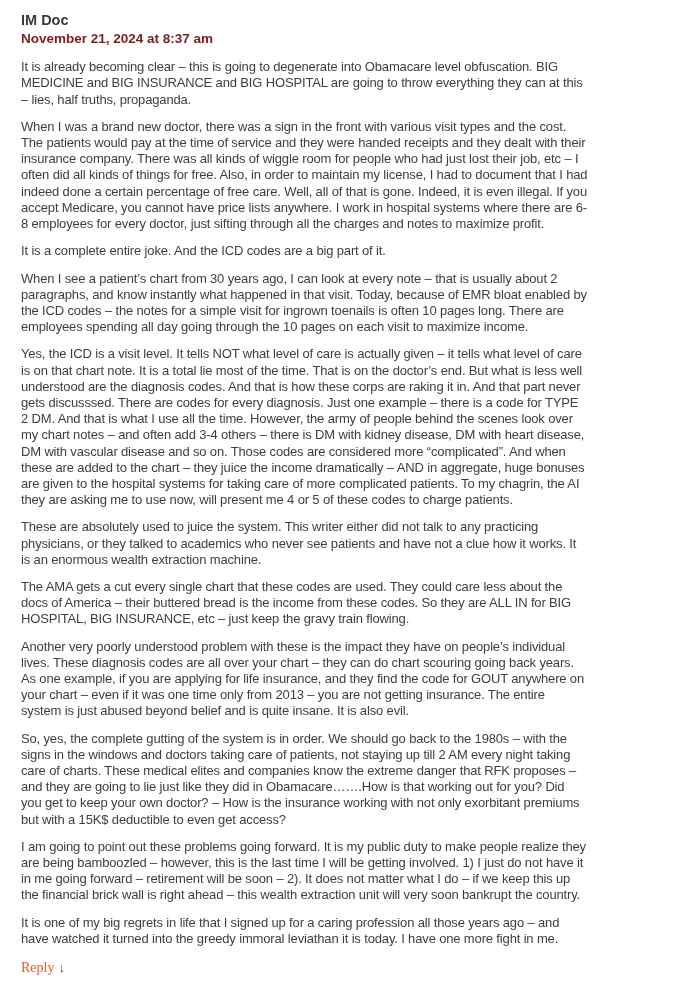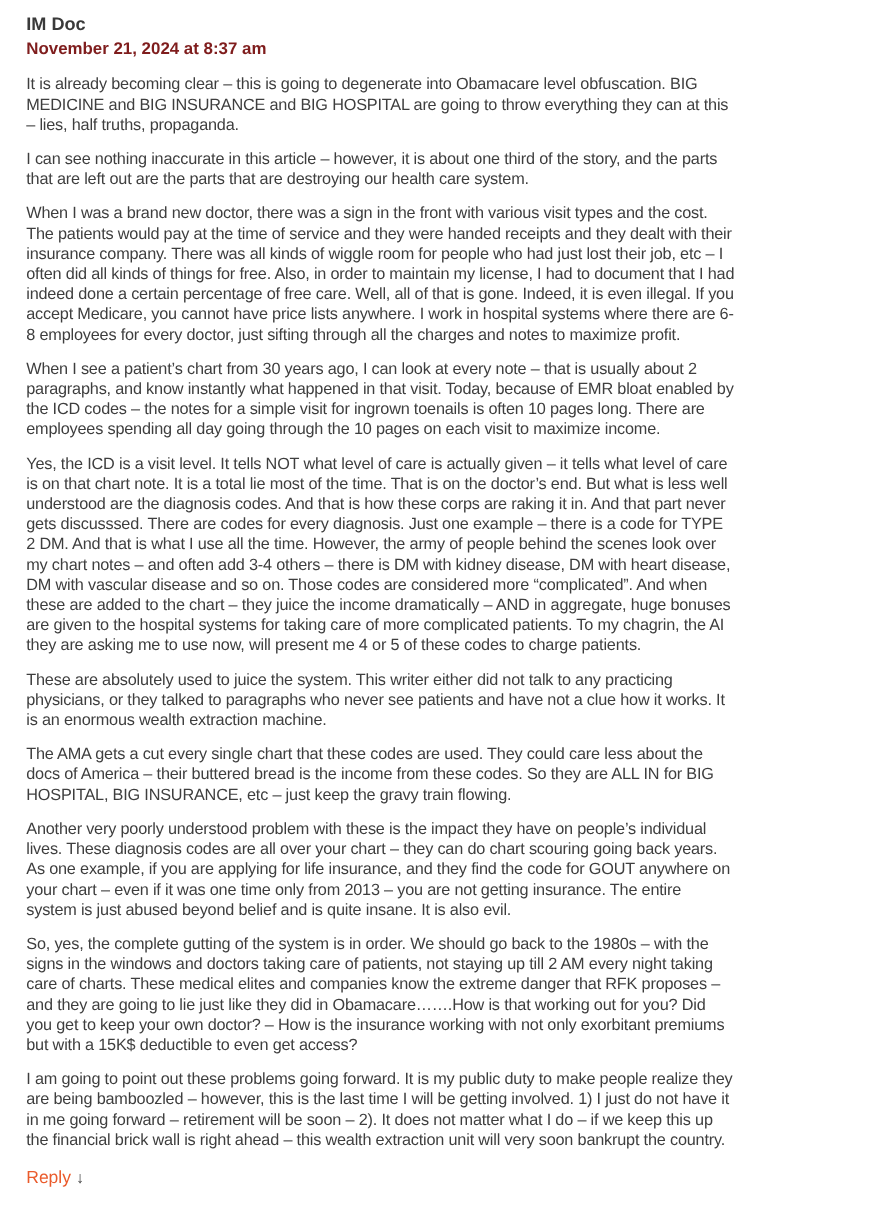--- a/index.html
+++ b/index.html
@@ -36,20 +36,21 @@
   .body p {
     font-size: 13px;
     letter-spacing: -0.15px;
     line-height: 16.2px;
     color: #3e3e3e;
     margin: 11px 16px 0 0;
   }
   .reply {
     margin-top: 13px;
     font-size: 14px;
+    font-family: Liberation Serif, serif;
   }
   .reply a {
     color: #ea5b2c;
     text-decoration: none;
     font-size: 14px;
   }
   .reply .arrow {
     color: #3e3e3e;
     margin-left: 4px;
     font-size: 13px;
@@ -57,27 +58,28 @@
 </style>
 </head>
 <body>
 
 <div class="comment">
   <p class="author">IM Doc</p>
   <a class="date" href="#">November 21, 2024 at 8:37 am</a>
 
   <div class="body">
     <p>It is already becoming clear – this is going to degenerate into Obamacare level obfuscation. BIG MEDICINE and BIG INSURANCE and BIG HOSPITAL are going to throw everything they can at this – lies, half truths, propaganda.</p>
-    <p>I can see nothing inaccurate in this article – however, it is about one third of the story, and the parts that are left out are the parts that are destroying our health care system.</p>
     <p>When I was a brand new doctor, there was a sign in the front with various visit types and the cost. The patients would pay at the time of service and they were handed receipts and they dealt with their insurance company. There was all kinds of wiggle room for people who had just lost their job, etc – I often did all kinds of things for free. Also, in order to maintain my license, I had to document that I had indeed done a certain percentage of free care. Well, all of that is gone. Indeed, it is even illegal. If you accept Medicare, you cannot have price lists anywhere. I work in hospital systems where there are 6-8 employees for every doctor, just sifting through all the charges and notes to maximize profit.</p>
+    <p>It is a complete entire joke. And the ICD codes are a big part of it.</p>
     <p>When I see a patient’s chart from 30 years ago, I can look at every note – that is usually about 2 paragraphs, and know instantly what happened in that visit. Today, because of EMR bloat enabled by the ICD codes – the notes for a simple visit for ingrown toenails is often 10 pages long. There are employees spending all day going through the 10 pages on each visit to maximize income.</p>
     <p>Yes, the ICD is a visit level. It tells NOT what level of care is actually given – it tells what level of care is on that chart note. It is a total lie most of the time. That is on the doctor’s end. But what is less well understood are the diagnosis codes. And that is how these corps are raking it in. And that part never gets discusssed. There are codes for every diagnosis. Just one example – there is a code for TYPE 2 DM. And that is what I use all the time. However, the army of people behind the scenes look over my chart notes – and often add 3-4 others – there is DM with kidney disease, DM with heart disease, DM with vascular disease and so on. Those codes are considered more “complicated”. And when these are added to the chart – they juice the income dramatically – AND in aggregate, huge bonuses are given to the hospital systems for taking care of more complicated patients. To my chagrin, the AI they are asking me to use now, will present me 4 or 5 of these codes to charge patients.</p>
-    <p>These are absolutely used to juice the system. This writer either did not talk to any practicing physicians, or they talked to paragraphs who never see patients and have not a clue how it works. It is an enormous wealth extraction machine.</p>
+    <p>These are absolutely used to juice the system. This writer either did not talk to any practicing physicians, or they talked to academics who never see patients and have not a clue how it works. It is an enormous wealth extraction machine.</p>
     <p>The AMA gets a cut every single chart that these codes are used. They could care less about the docs of America – their buttered bread is the income from these codes. So they are ALL IN for BIG HOSPITAL, BIG INSURANCE, etc – just keep the gravy train flowing.</p>
     <p>Another very poorly understood problem with these is the impact they have on people’s individual lives. These diagnosis codes are all over your chart – they can do chart scouring going back years. As one example, if you are applying for life insurance, and they find the code for GOUT anywhere on your chart – even if it was one time only from 2013 – you are not getting insurance. The entire system is just abused beyond belief and is quite insane. It is also evil.</p>
     <p>So, yes, the complete gutting of the system is in order. We should go back to the 1980s – with the signs in the windows and doctors taking care of patients, not staying up till 2 AM every night taking care of charts. These medical elites and companies know the extreme danger that RFK proposes – and they are going to lie just like they did in Obamacare…….How is that working out for you? Did you get to keep your own doctor? – How is the insurance working with not only exorbitant premiums but with a 15K$ deductible to even get access?</p>
     <p>I am going to point out these problems going forward. It is my public duty to make people realize they are being bamboozled – however, this is the last time I will be getting involved. 1) I just do not have it in me going forward – retirement will be soon – 2). It does not matter what I do – if we keep this up the financial brick wall is right ahead – this wealth extraction unit will very soon bankrupt the country.</p>
+    <p>It is one of my big regrets in life that I signed up for a caring profession all those years ago – and have watched it turned into the greedy immoral leviathan it is today. I have one more fight in me.</p>
   </div>
 
   <div class="reply">
     <a href="#">Reply</a><span class="arrow">↓</span>
   </div>
 </div>
 
 </body></html>

